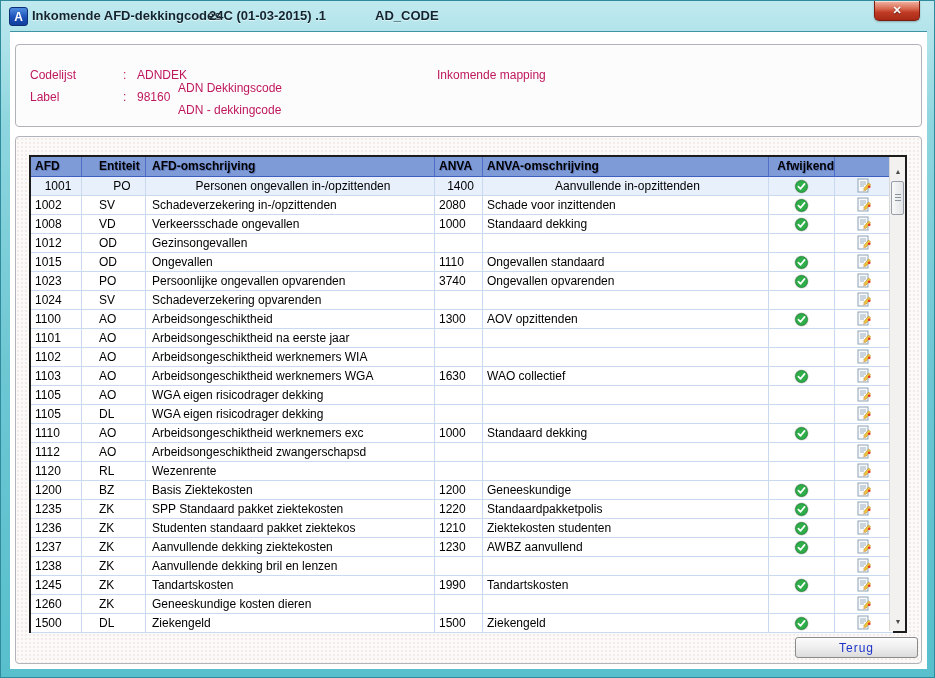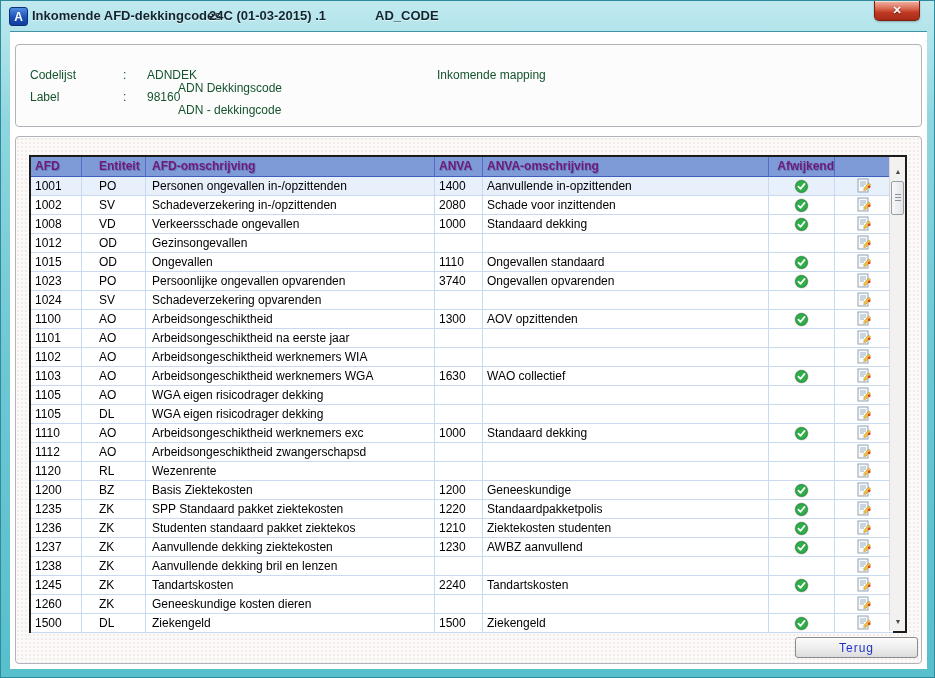--- a/index.html
+++ b/index.html
@@ -27,40 +27,40 @@
     color:#fff;font-size:11px;font-weight:bold;display:flex;align-items:center;justify-content:center;
     text-shadow:0 1px 1px rgba(0,0,0,.5);cursor:pointer;}
   .content{position:absolute;left:9px;top:30px;width:917px;height:638px;
     background:#fff;border-top:1px solid #3f93a3;box-sizing:border-box;}
   
   .groupbox{position:absolute;background:#fdfcfc;border:1px solid #b2b2ba;border-radius:4px;box-sizing:border-box;}
   .info-box{left:5px;top:12px;width:907px;height:83px;}
   .main-box{left:5px;top:104px;width:907px;height:528px;
     background-color:#fcf9f9;
     background-image:radial-gradient(#f3eaea 1px, transparent 1px);background-size:4px 4px;}
-  .info-box span{position:absolute;font-size:12px;color:#14532d;white-space:nowrap;}
+  .info-box span{position:absolute;font-size:12px;color:#be185d;white-space:nowrap;}
   .lbl{color:var(--label-blue,#3a6bc6);}
   .r1{top:23px;} .r2{top:45px;}
-  .p-lbl{left:14px;} .p-sep{left:107px;} .p-val{left:131px;} .p-desc{left:162px;margin-top:13px;} .p-map{left:421px;}
+  .p-lbl{left:14px;} .p-sep{left:107px;} .p-val{left:121px;} .p-desc{left:162px;margin-top:13px;} .p-map{left:421px;}
   
   .grid{position:absolute;left:13px;top:18px;width:878px;height:478px;
     border:2px solid #1c1c1c;box-sizing:border-box;background:#fff;}
   .thead{display:flex;height:20px;}
-  .hcell{background:var(--header-bg,#7e9ad7);color:#701a75;font-size:12px;font-weight:bold;
+  .hcell{background:var(--header-bg,#7e9ad7);color:#000000;font-size:12px;font-weight:bold;
     line-height:19px;padding-left:4px;box-sizing:border-box;
     border-right:1px solid #4f6ec6;border-bottom:1px solid #3f5fc0;
     text-shadow:1px 1px 0 rgba(70,95,170,.55);white-space:nowrap;overflow:hidden;}
   .hcell.center{text-align:right;padding-left:0;}
   .tbody{position:relative;}
   .trow{display:flex;height:19px;}
   .cell{font-size:12px;line-height:18px;color:#000;box-sizing:border-box;
     border-right:1px solid #c9d9ef;border-bottom:1px solid #c9d9ef;
     padding-left:4px;white-space:nowrap;overflow:hidden;background:#fff;
     display:block;}
-  .trow.selected .cell{background:var(--selected-row,#e7f0fb);}
+  .trow.selected .cell{background:var(--selected-row,#e7f0fb);text-align:center;}
   .c0{width:51px;} .c1{width:64px;padding-left:17px;} .c2{width:289px;padding-left:6px;}
   .c3{width:48px;} .c4{width:286px;} .c5{width:66px;} .c6{width:58px;border-right:none;}
   .icon-cell{display:flex;align-items:center;justify-content:center;padding-left:0;}
   
   .vscroll{position:absolute;top:0;right:0;width:16px;height:474px;background:#f2f1f0;
     border-left:1px solid #d8d8d8;box-sizing:border-box;}
   .sb-btn{position:absolute;left:0;width:16px;height:16px;display:flex;align-items:center;justify-content:center;
     font-size:7px;color:#4a4a4a;cursor:pointer;}
   .sb-up{top:6px;} .sb-down{bottom:2px;}
   .sb-thumb{position:absolute;left:1px;top:24px;width:13px;height:34px;
@@ -583,21 +583,21 @@
                     <polygon points="7.8,12 10.4,12 9.1,14.6" fill="#e8b06a"></polygon>
                   </g>
                   <circle cx="12.2" cy="8.8" r="1.4" fill="#e23c28"></circle>
                 </svg>
               </div>
             </div>
             <div class="trow">
               <div class="cell c0">1245</div>
               <div class="cell c1">ZK</div>
               <div class="cell c2">Tandartskosten</div>
-              <div class="cell c3">2240</div>
+              <div class="cell c3">1990</div>
               <div class="cell c4">Tandartskosten</div>
               <div class="cell c5 icon-cell">
                 <svg width="15" height="15" viewBox="0 0 15 15">
                   <circle cx="7.5" cy="7.5" r="7" fill="#c6c6c6"></circle>
                   <circle cx="7.5" cy="7.5" r="5.9" fill="#2fae4a" stroke="#15862f" stroke-width="0.8"></circle>
                   <path d="M4.4 7.7 L6.6 9.8 L10.6 4.9" stroke="#fff" stroke-width="1.7" fill="none" stroke-linecap="round" stroke-linejoin="round"></path>
                 </svg>
               </div>
               <div class="cell c6 icon-cell">
                 <svg width="14" height="16" viewBox="0 0 14 16" style="cursor:pointer">

